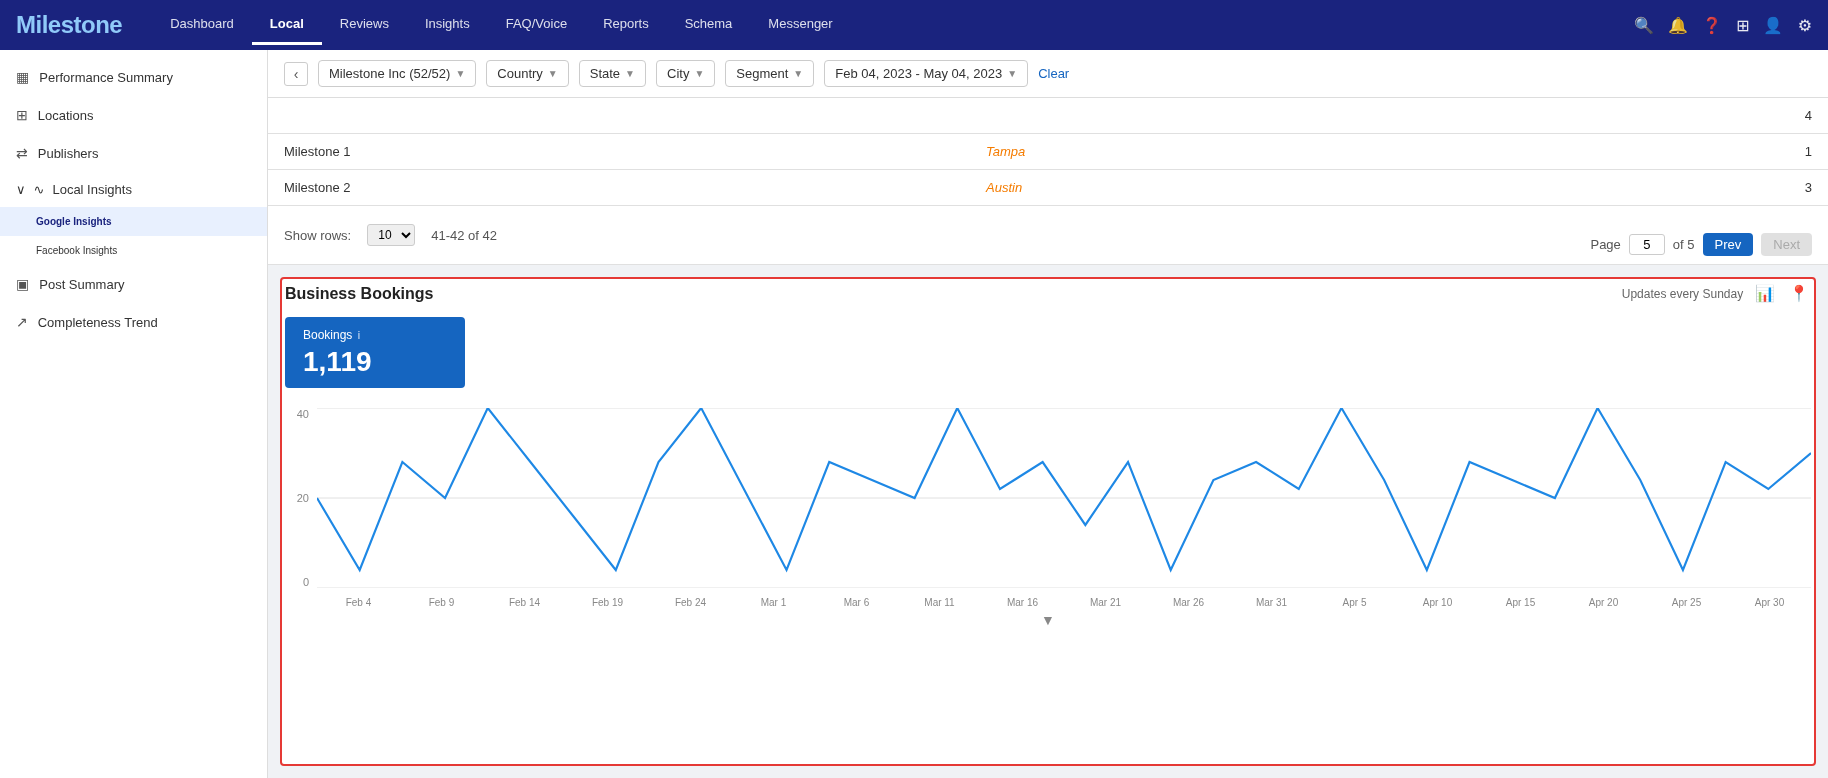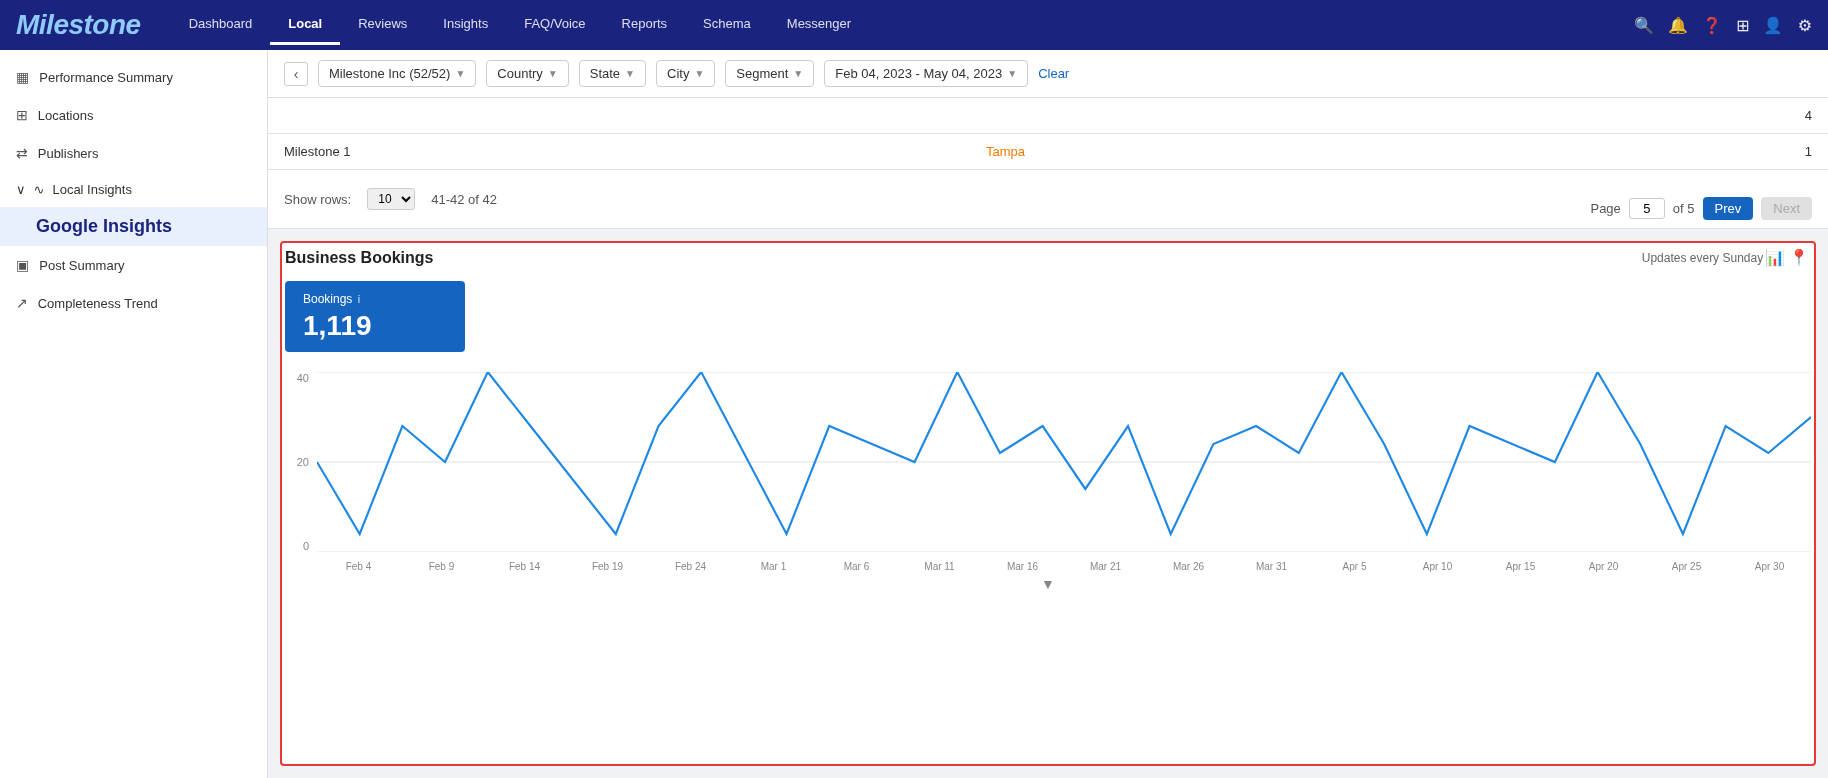--- a/index.html
+++ b/index.html
@@ -9,25 +9,24 @@
     .top-nav {
       background: #1a237e;
       display: flex;
       align-items: center;
       height: 50px;
       padding: 0 16px;
       position: relative;
     }
     .logo {
       color: white;
-      font-size: 28px;
+      font-size: 24px;
       font-weight: bold;
       margin-right: 30px;
       letter-spacing: -0.5px;
-      font-style: italic;
     }
     .logo span { color: #90caf9; }
     .nav-links {
       display: flex;
       gap: 0;
       flex: 1;
     }
     .nav-link {
       color: rgba(255,255,255,0.85);
       padding: 0 18px;
@@ -93,21 +92,21 @@
       color: #333;
       font-size: 13px;
       gap: 8px;
     }
     .sidebar-sub-item {
       display: flex;
       align-items: center;
       padding: 9px 12px 9px 36px;
       cursor: pointer;
       color: #333;
-      font-size: 18px;
+      font-size: 10px;
     }
     .sidebar-sub-item.active {
       color: #1a237e;
       font-weight: 600;
       background: #e8f0fe;
     }
 
     
     .main-content {
       flex: 1;
@@ -169,21 +168,21 @@
     .data-table {
       width: 100%;
       border-collapse: collapse;
     }
     .data-table td {
       padding: 10px 16px;
       border-bottom: 1px solid #e0e0e0;
       font-size: 13px;
     }
     .data-table .col-name { width: 45%; color: #333; }
-    .data-table .col-city { width: 40%; color: #f57c00; }
+    .data-table .col-city { width: 40%; color: #f57c00; font-style: italic; }
     .data-table .col-num { width: 15%; text-align: right; color: #333; }
 
     
     .pagination-bar {
       background: white;
       padding: 8px 16px;
       display: flex;
       align-items: center;
       justify-content: space-between;
       border-bottom: 1px solid #e0e0e0;
@@ -253,20 +252,21 @@
       margin-bottom: 12px;
     }
     .bookings-title {
       font-size: 16px;
       font-weight: bold;
       color: #222;
     }
     .bookings-right {
       display: flex;
       align-items: center;
+      gap: 10px;
       font-size: 12px;
       color: #666;
       justify-content: center;
     }
     .bookings-metric {
       background: #1565c0;
       color: white;
       padding: 10px 18px;
       border-radius: 4px;
       display: inline-block;
@@ -386,20 +386,23 @@
       <span>Publishers</span>
     </div>
     <div class="sidebar-group-header">
       <span>∨</span>
       <span class="si-icon">∿</span>
       <span>Local Insights</span>
     </div>
     <div class="sidebar-sub-item active">
       <span>Google Insights</span>
     </div>
+    <div class="sidebar-sub-item">
+      <span>Facebook Insights</span>
+    </div>
     <div class="sidebar-item">
       <span class="si-icon">▣</span>
       <span>Post Summary</span>
     </div>
     <div class="sidebar-item">
       <span class="si-icon">↗</span>
       <span>Completeness Trend</span>
     </div>
   </aside>
 
@@ -439,20 +442,25 @@
         <tbody>
           <tr>
             <td class="col-name"></td>
             <td class="col-city"></td>
             <td class="col-num">4</td>
           </tr>
           <tr>
             <td class="col-name">Milestone 1</td>
             <td class="col-city">Tampa</td>
             <td class="col-num">1</td>
+          </tr>
+          <tr>
+            <td class="col-name">Milestone 2</td>
+            <td class="col-city">Austin</td>
+            <td class="col-num">3</td>
           </tr>
         </tbody>
       </table>
     </div>
 
     <div class="pagination-bar">
       <div class="show-rows">
         <span>Show rows:</span>
         <select class="rows-select">
           <option>10</option>

